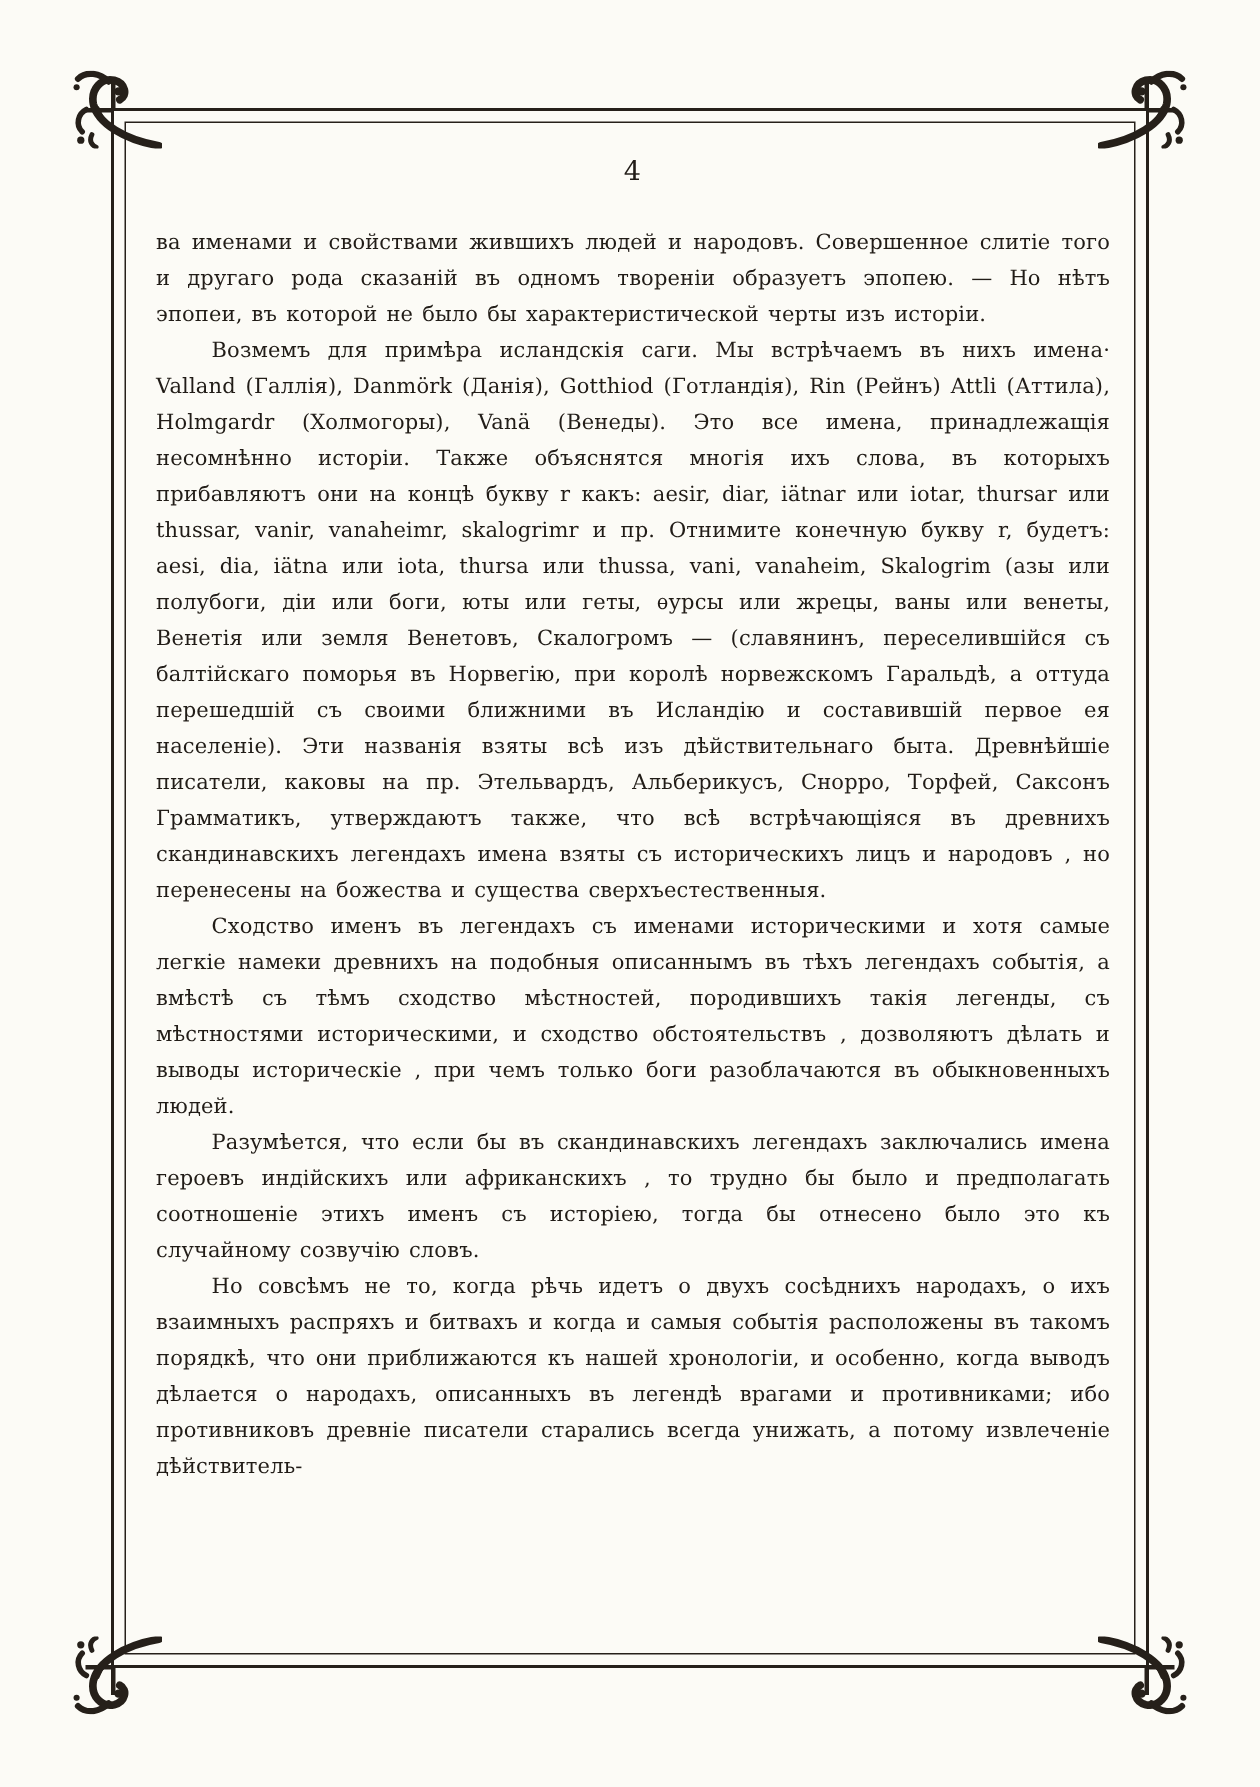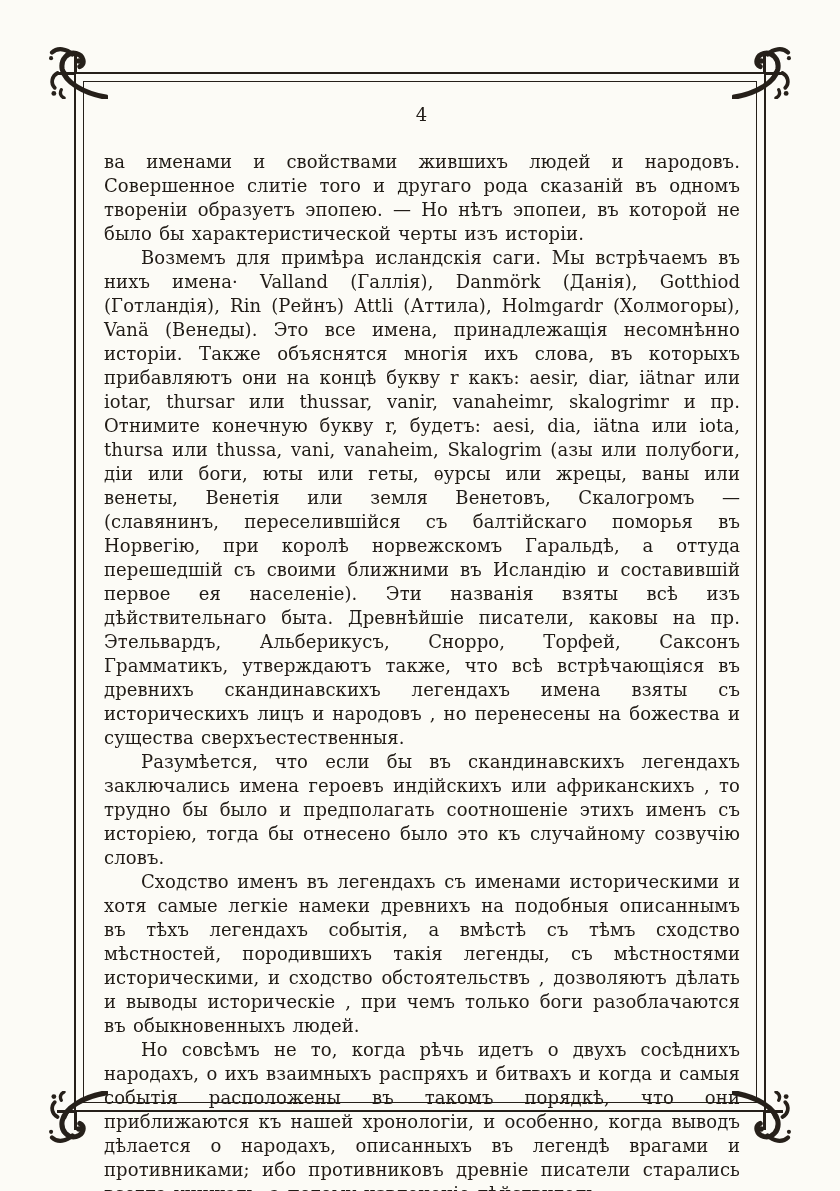--- a/index.html
+++ b/index.html
@@ -46,21 +46,21 @@
   .corner.br{right:48px;bottom:48px;transform:scale(-1,-1);}
   
   .page-number{
     position:absolute;top:104px;left:104px;width:636px;
     text-align:center;font-size:18px;letter-spacing:1px;
   }
   .text-block{
     position:absolute;left:104px;top:150px;width:636px;
   }
   .text-block p{
-    font-size:18px;
+    font-size:14px;
     line-height:24px;
     text-align:justify;
     text-indent:37px;
     word-spacing:1.5px;
     letter-spacing:0.1px;
   }
   .text-block p.no-indent{text-indent:0;}
 </style>
 </head>
 <body>
@@ -142,18 +142,18 @@
         <circle cx="3" cy="12" r="2.2"></circle>
       </g>
     </svg>
   </div>
 
   <div class="page-number">4</div>
 
   <div class="text-block">
     <p class="no-indent">ва именами и свойствами жившихъ людей и народовъ. Совершенное слитіе того и другаго рода сказаній въ одномъ твореніи образуетъ эпопею. — Но нѣтъ эпопеи, въ которой не было бы характеристической черты изъ исторіи.</p>
     <p>Возмемъ для примѣра исландскія саги. Мы встрѣчаемъ въ нихъ имена· Valland (Галлія), Danmörk (Данія), Gotthiod (Готландія), Rin (Рейнъ) Attli (Аттила), Holmgardr (Холмогоры), Vanä (Венеды). Это все имена, принадлежащія несомнѣнно исторіи. Также объяснятся многія ихъ слова, въ которыхъ прибавляютъ они на концѣ букву r какъ: aesir, diar, iätnar или iotar, thursar или thussar, vanir, vanaheimr, skalogrimr и пр. Отнимите конечную букву r, будетъ: aesi, dia, iätna или iota, thursa или thussa, vani, vanaheim, Skalogrim (азы или полубоги, діи или боги, юты или геты, ѳурсы или жрецы, ваны или венеты, Венетія или земля Венетовъ, Скалогромъ — (славянинъ, переселившійся съ балтійскаго поморья въ Норвегію, при королѣ норвежскомъ Гаральдѣ, а оттуда перешедшій съ своими ближними въ Исландію и составившій первое ея населеніе). Эти названія взяты всѣ изъ дѣйствительнаго быта. Древнѣйшіе писатели, каковы на пр. Этельвардъ, Альберикусъ, Снорро, Торфей, Саксонъ Грамматикъ, утверждаютъ также, что всѣ встрѣчающіяся въ древнихъ скандинавскихъ легендахъ имена взяты съ историческихъ лицъ и народовъ , но перенесены на божества и существа сверхъестественныя.</p>
+    <p>Сходство именъ въ легендахъ съ именами историческими и хотя самые легкіе намеки древнихъ на подобныя описаннымъ въ тѣхъ легендахъ событія, а вмѣстѣ съ тѣмъ сходство мѣстностей, породившихъ такія легенды, съ мѣстностями историческими, и сходство обстоятельствъ , дозволяютъ дѣлать и выводы историческіе , при чемъ только боги разоблачаются въ обыкновенныхъ людей.</p>
     <p>Разумѣется, что если бы въ скандинавскихъ легендахъ заключались имена героевъ индійскихъ или африканскихъ , то трудно бы было и предполагать соотношеніе этихъ именъ съ исторіею, тогда бы отнесено было это къ случайному созвучію словъ.</p>
-    <p>Сходство именъ въ легендахъ съ именами историческими и хотя самые легкіе намеки древнихъ на подобныя описаннымъ въ тѣхъ легендахъ событія, а вмѣстѣ съ тѣмъ сходство мѣстностей, породившихъ такія легенды, съ мѣстностями историческими, и сходство обстоятельствъ , дозволяютъ дѣлать и выводы историческіе , при чемъ только боги разоблачаются въ обыкновенныхъ людей.</p>
     <p>Но совсѣмъ не то, когда рѣчь идетъ о двухъ сосѣднихъ народахъ, о ихъ взаимныхъ распряхъ и битвахъ и когда и самыя событія расположены въ такомъ порядкѣ, что они приближаются къ нашей хронологіи, и особенно, когда выводъ дѣлается о народахъ, описанныхъ въ легендѣ врагами и противниками; ибо противниковъ древніе писатели старались всегда унижать, а потому извлеченіе дѣйствитель-</p>
   </div>
 
 </div>
 
 </body></html>

